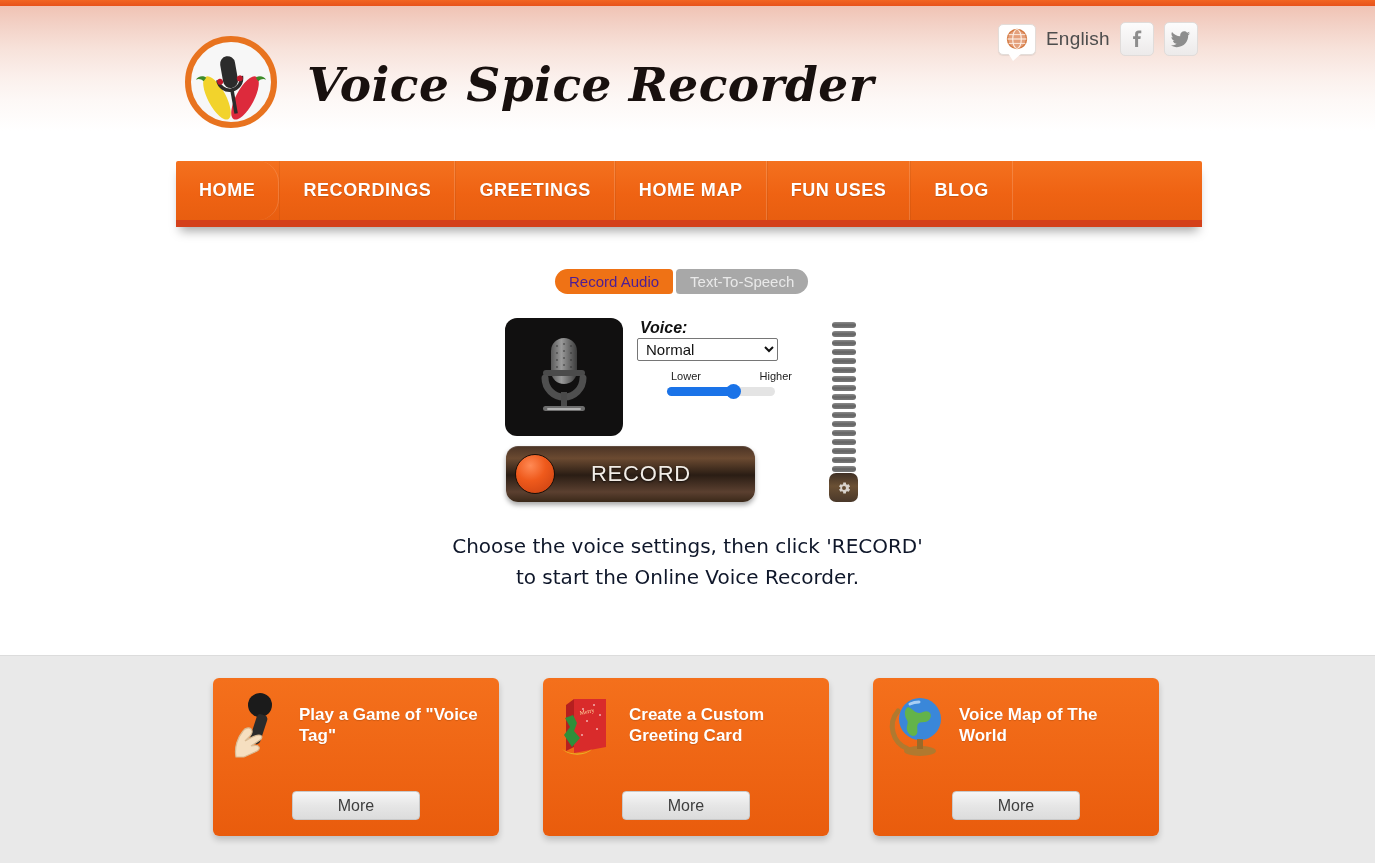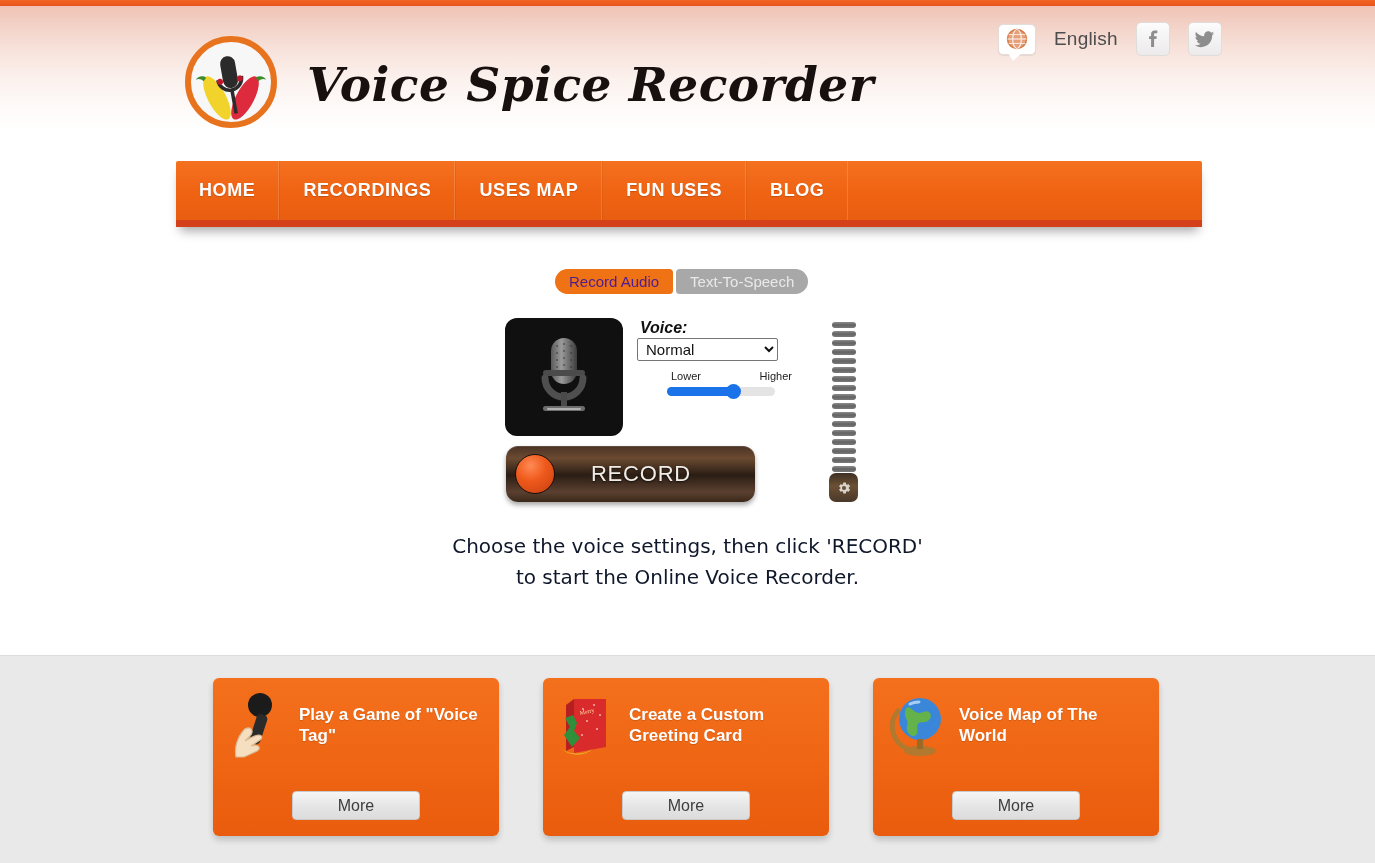--- a/index.html
+++ b/index.html
@@ -27,21 +27,21 @@
     position: absolute; left: 0; top: 6px;
     width: 1375px; height: 142px;
     background: linear-gradient(to bottom,
        #f0c3b4 0%, #f3d2c7 14%, #f7e2da 30%, #fbf0ec 50%,
        #fdf8f6 66%, #ffffff 88%, #ffffff 100%);
   }
 
   
   .utilbar {
     position: absolute; left: 998px; top: 22px;
-    display: flex; align-items: center; gap: 18px;
+    display: flex; align-items: center; gap: 10px;
   }
   .globe-bubble {
     position: relative;
     width: 38px; height: 31px;
     background: #ffffff;
     border: 1px solid #e3ddd9;
     border-radius: 5px;
     display: flex; align-items: center; justify-content: center;
     box-shadow: 0 1px 1px rgba(0,0,0,.07);
   }
@@ -96,21 +96,21 @@
     padding: 0 23px;
     height: 59px;
     color: #fff;
     font-size: 18px;
     font-weight: bold;
     letter-spacing: .6px;
     border-right: 1px solid rgba(255,255,255,.16);
     border-left: 1px solid rgba(0,0,0,.06);
     text-shadow: 0 1px 1px rgba(0,0,0,.18);
   }
-  .nav-item:first-child { border-left: none; }
+  .nav-item:first-child { border-left: none; border-radius: 21px; }
   .nav-filler { flex: 1; }
 
   
   .tabs {
     position: absolute; left: 555px; top: 269px;
     display: flex;
   }
   .tab {
     height: 25px;
     padding: 0 14px;
@@ -334,21 +334,22 @@
         <circle cx="38" cy="46" r="3" fill="#c0182a"></circle>
         <circle cx="58" cy="46" r="3" fill="#c0182a"></circle>
       </g>
     </svg>
     <div class="logo-title">Voice Spice Recorder</div>
   </div>
 
   <div class="nav">
     <div class="nav-item">HOME</div>
     <div class="nav-item">RECORDINGS</div>
-    <div class="nav-item">USES MAP</div>
+    <div class="nav-item">GREETINGS</div>
+    <div class="nav-item">HOME MAP</div>
     <div class="nav-item">FUN USES</div>
     <div class="nav-item">BLOG</div>
     <div class="nav-filler"></div>
   </div>
 
   <div class="tabs">
     <div class="tab active">Record Audio</div>
     <div class="tab inactive">Text-To-Speech</div>
   </div>
 

